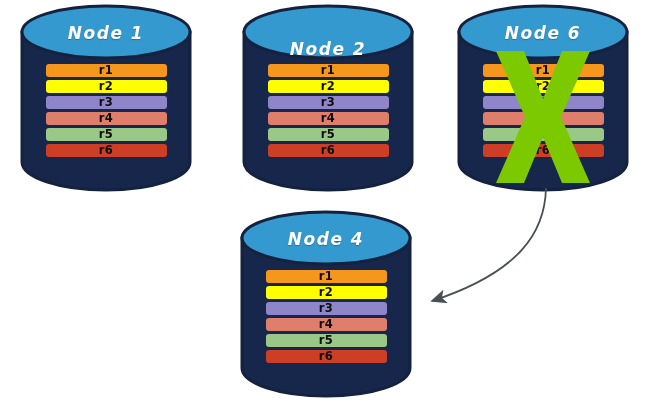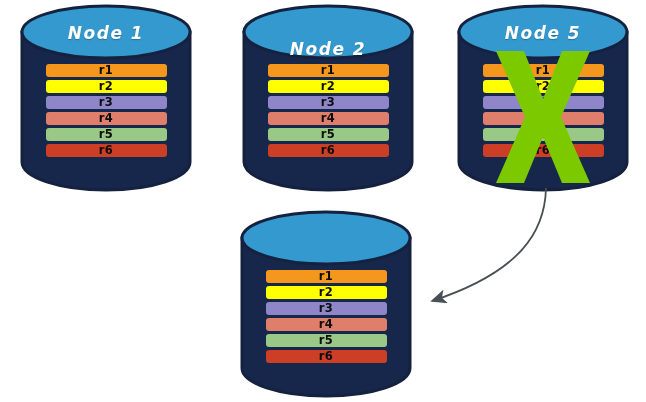--- a/index.html
+++ b/index.html
@@ -135,21 +135,21 @@
         <span class="row-label">r6</span>
       </div>
     </div>
   </div>
 
   <div class="node" style="left:455px; top:4px; width:176px; height:186px;">
     <svg width="176" height="186" viewBox="0 0 176 186">
       <path d="M4,28 L4,158 A 84 28 0 0 0 172 158 L172,28 Z" fill="#17274C" stroke="#14223f" stroke-width="3"></path>
       <ellipse cx="88" cy="28" rx="84" ry="26" fill="#3399CE" stroke="#14223f" stroke-width="3"></ellipse>
     </svg>
-    <div class="node-title" style="top:19px;">Node  5</div>
+    <div class="node-title" style="top:19px;">Node  6</div>
     <div class="rows" style="top:60px;">
       <div class="row" style="width:121px; background:#F5971D;">
         <span class="row-label">r1</span>
       </div>
       <div class="row" style="width:121px; background:#FFFF00;">
         <span class="row-label">r2</span>
       </div>
       <div class="row" style="width:121px; background:#8E86C8;">
         <span class="row-label">r3</span>
       </div>
@@ -167,20 +167,21 @@
     <svg class="xmark" style="left:33px; top:43px;" width="110" height="140" viewBox="0 0 110 140">
       <polygon points="8,4 36,4 55,52 74,4 102,4 73,70 102,136 74,136 55,90 36,136 8,136 37,70" fill="#7DC900"></polygon>
     </svg>
   </div>
 
   <div class="node" style="left:238px; top:210px; width:176px; height:186px;">
     <svg width="176" height="186" viewBox="0 0 176 186">
       <path d="M4,28 L4,158 A 84 28 0 0 0 172 158 L172,28 Z" fill="#17274C" stroke="#14223f" stroke-width="3"></path>
       <ellipse cx="88" cy="28" rx="84" ry="26" fill="#3399CE" stroke="#14223f" stroke-width="3"></ellipse>
     </svg>
+    <div class="node-title" style="top:19px;">Node  4</div>
     <div class="rows" style="top:60px;">
       <div class="row" style="width:121px; background:#F5971D;">
         <span class="row-label">r1</span>
       </div>
       <div class="row" style="width:121px; background:#FFFF00;">
         <span class="row-label">r2</span>
       </div>
       <div class="row" style="width:121px; background:#8E86C8;">
         <span class="row-label">r3</span>
       </div>

